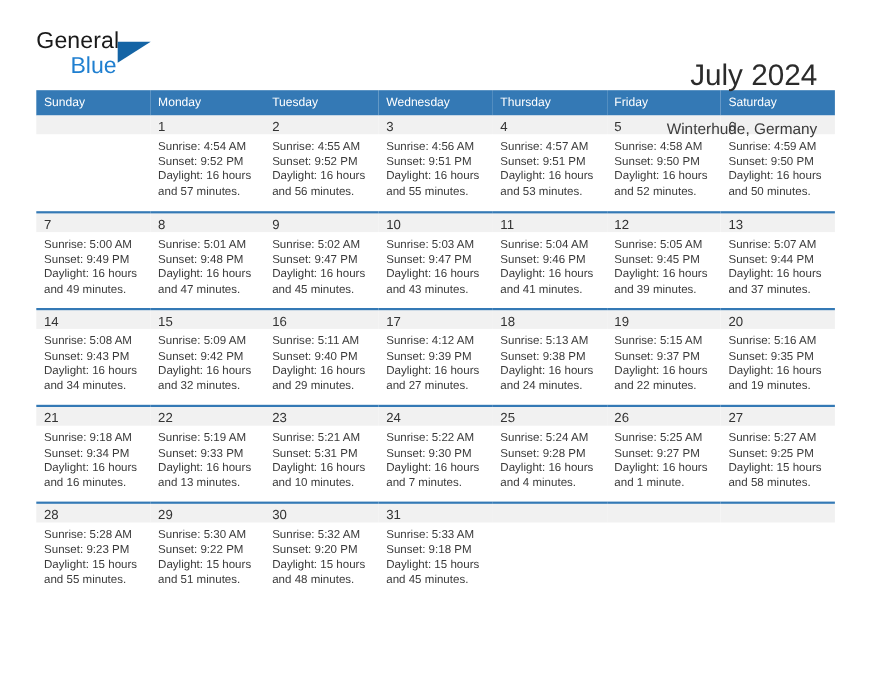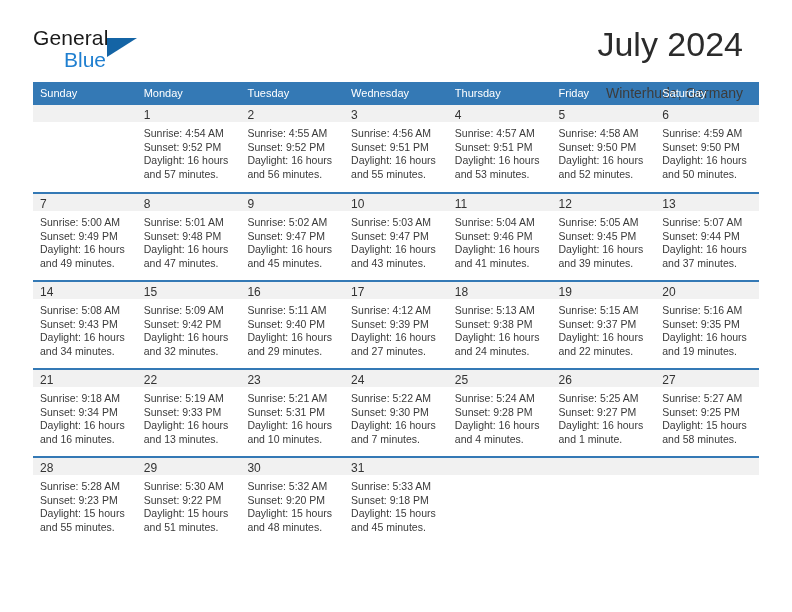--- a/index.html
+++ b/index.html
@@ -61,24 +61,25 @@
     top: 22px;
     font-size: 21px;
     color: #1f7fd0;
     line-height: 24px;
   }
   .title-block {
     text-align: right;
     padding-top: 2px;
   }
   .cal-title {
-    font-size: 34px;
+    font-size: 27px;
     font-weight: normal;
     color: #2b2b2b;
     line-height: 32px;
+    margin-top: 24px;
   }
   .cal-subtitle {
     font-size: 14px;
     color: #3c3c3c;
     line-height: 20px;
     margin-top: 23px;
   }
 
   
   .calendar {

